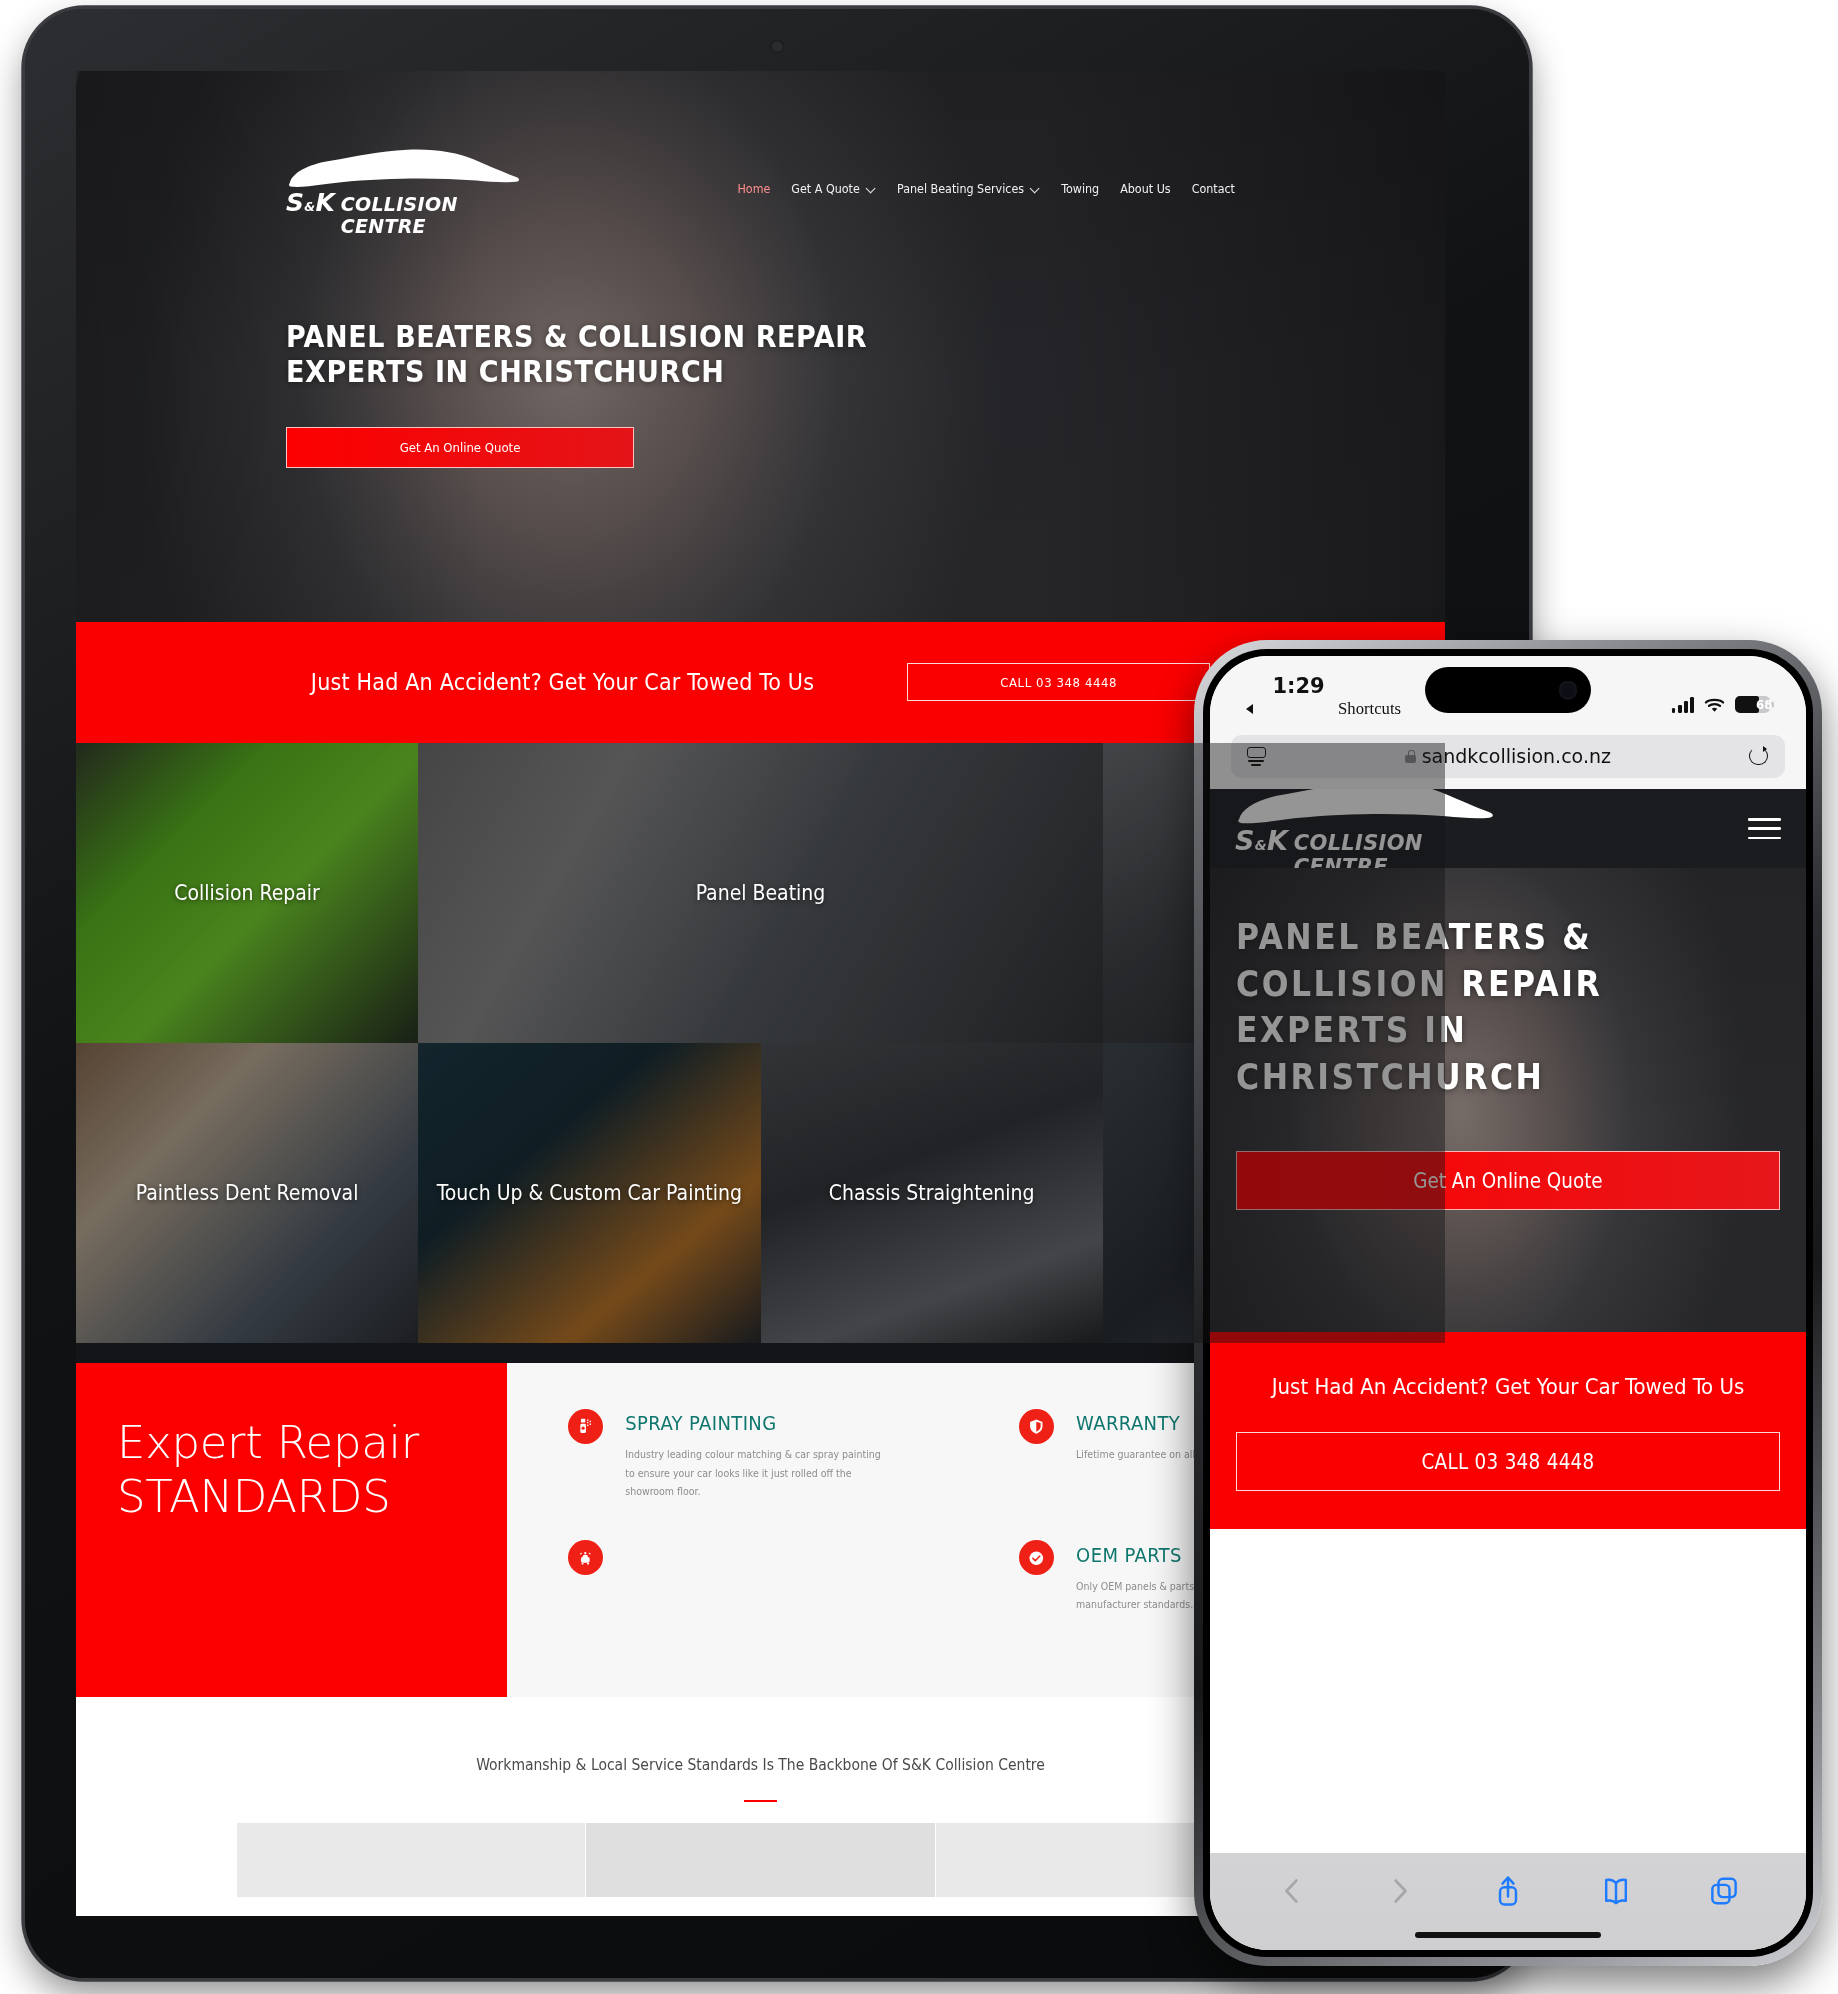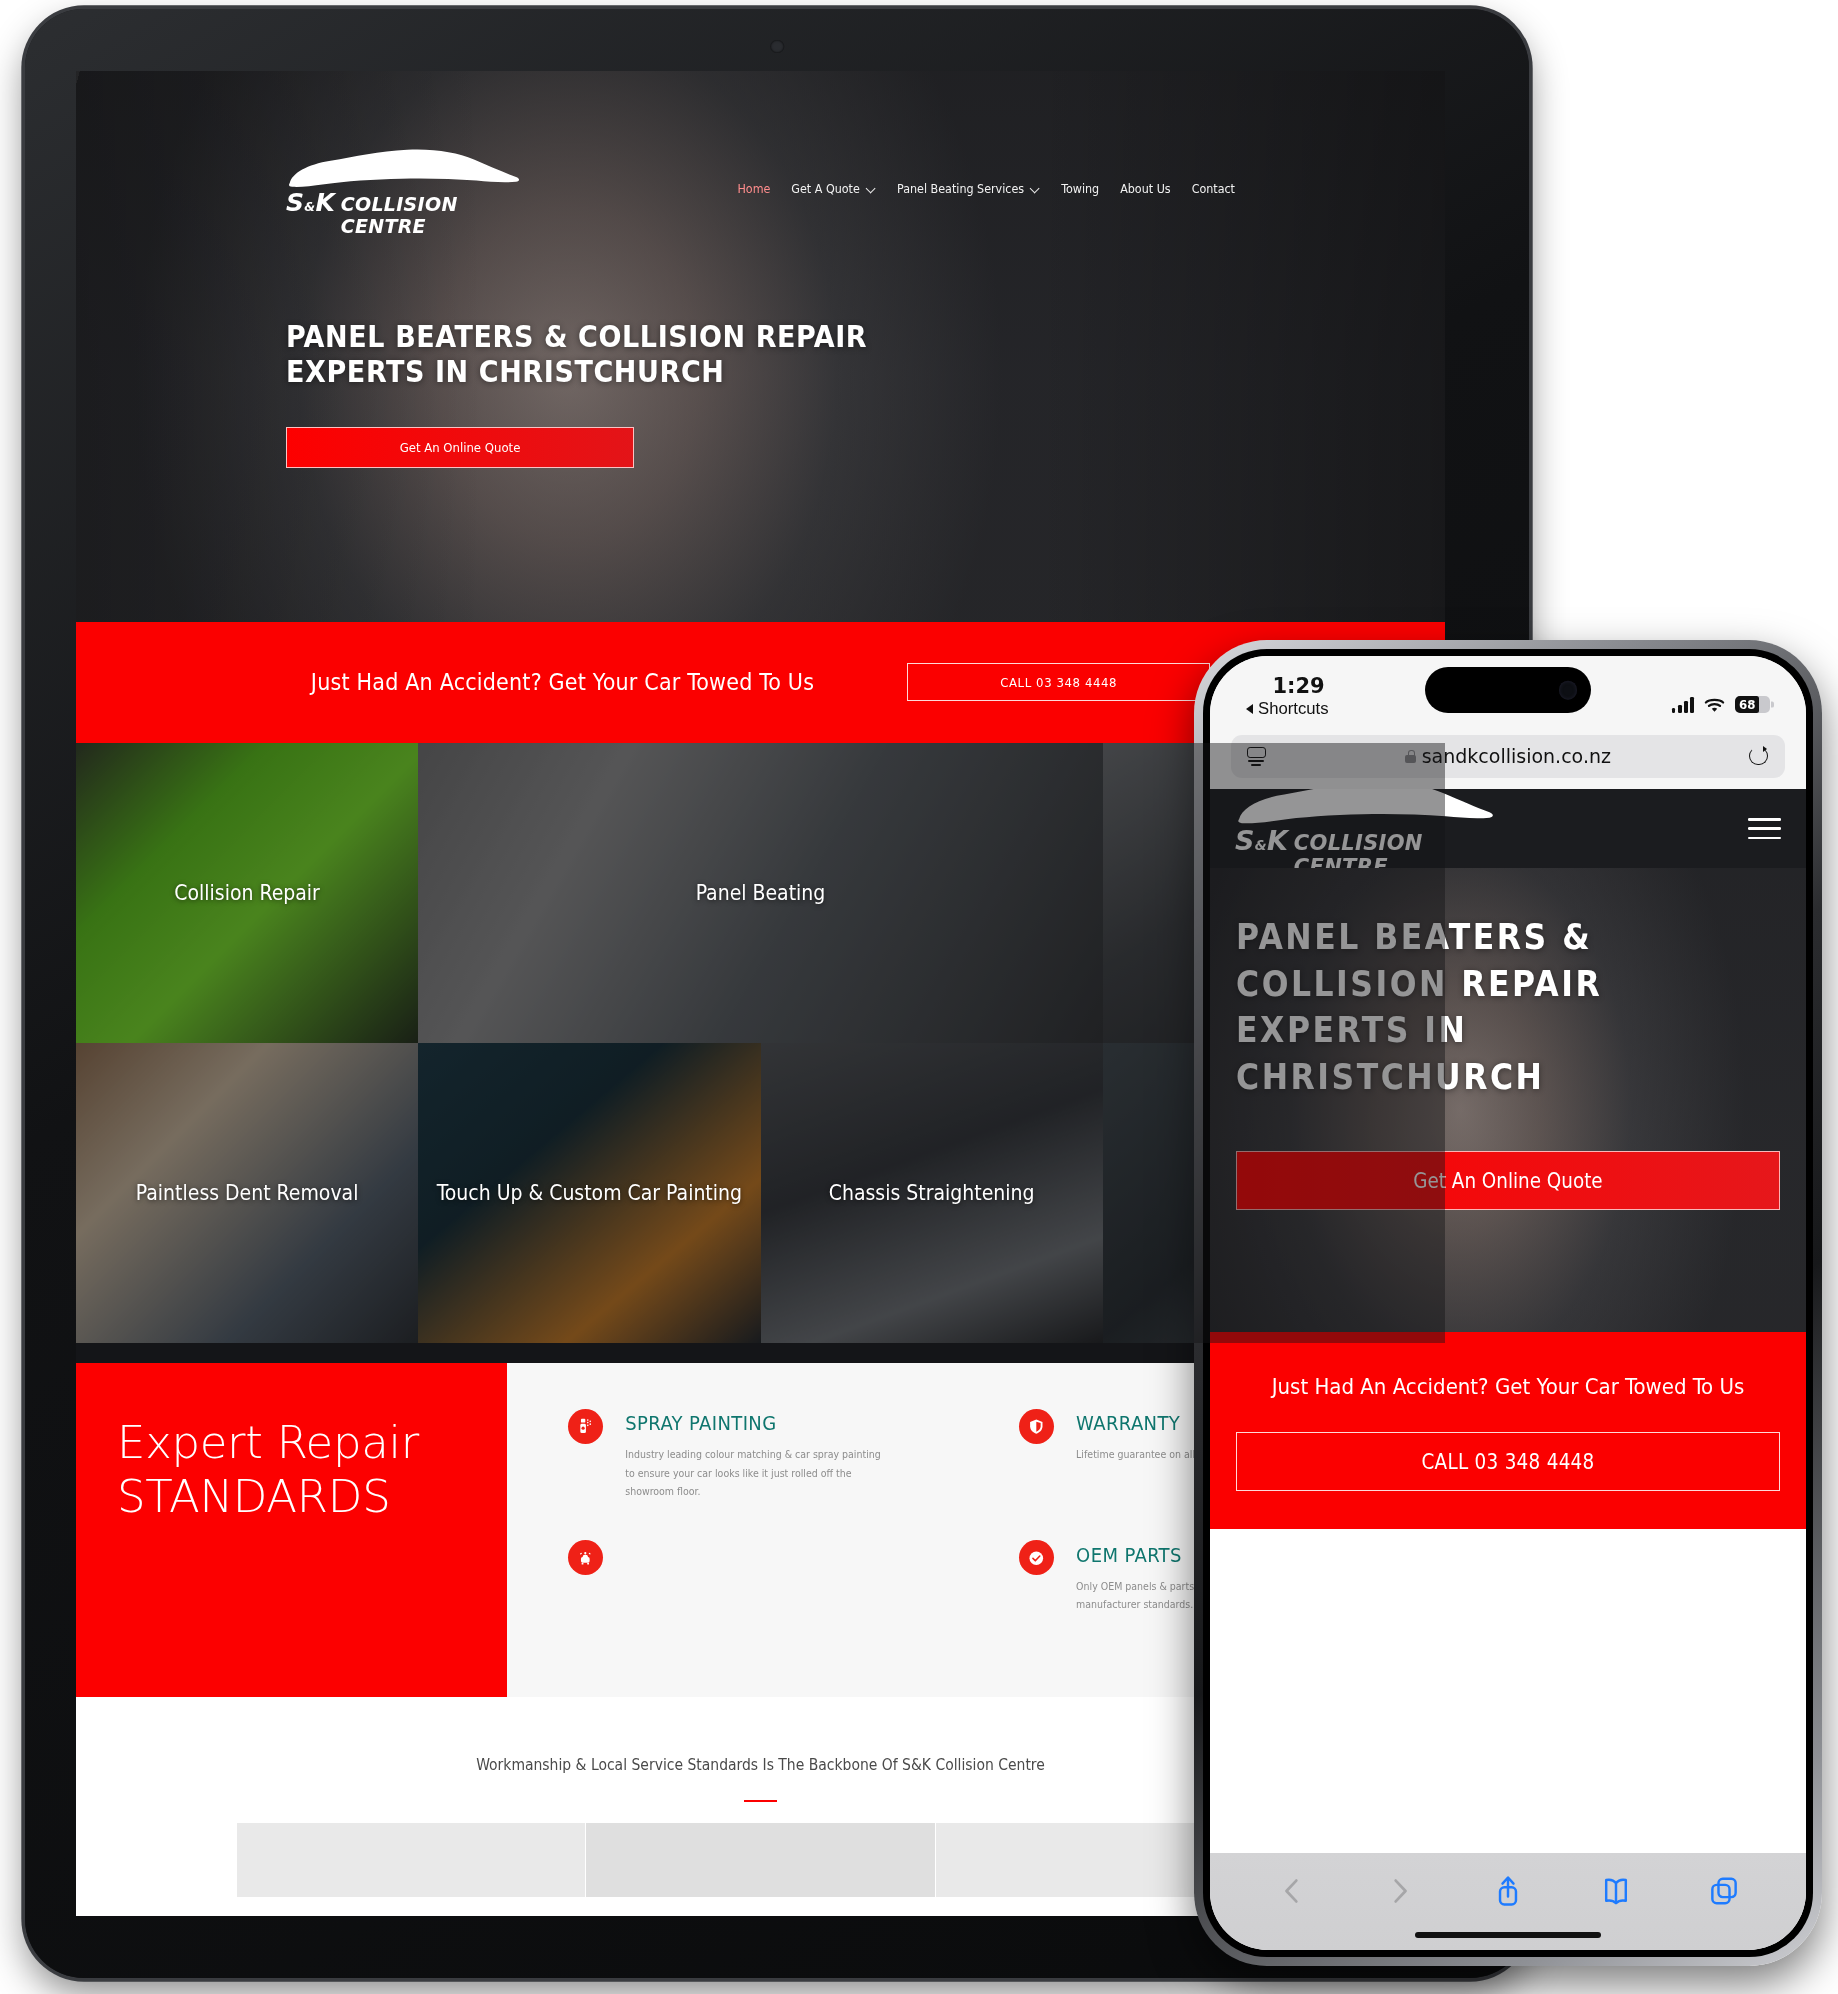--- a/index.html
+++ b/index.html
@@ -190,38 +190,38 @@
   .phone-screen {
     position: relative; width: 100%; height: 100%;
     border-radius: 58px; overflow: hidden; background: #fff;
   }
   .ph-status {
     position: relative; height: 67px; background: #f6f6f6;
     display: flex; align-items: flex-end; padding: 0 36px 3.7px;
   }
   .ph-status-left { width: 155px; text-align: left; }
   .ph-time { font-family: "DejaVu Sans","Liberation Sans", sans-serif; font-size: 21px; font-weight: 600; color: #111; text-align: center; width: 105px; }
-  .ph-back { display: flex; align-items: center; gap: 5px; font-family: Liberation Sans, sans-serif; font-size: 16.7px; color: #111; margin-top: 1.2px; }
+  .ph-back { display: flex; align-items: center; gap: 5px; font-family: Liberation Serif, serif; font-size: 16.7px; color: #111; margin-top: 1.2px; justify-content: space-between; }
   .ph-back .tri { width:0;height:0;border-top:5.6px solid transparent;border-bottom:5.6px solid transparent;border-right:7.4px solid #111; }
   .ph-island {
     position: absolute; left: 50%; top: 11px; transform: translateX(-50%);
     width: 166px; height: 46px; background: #000; border-radius: 25px;
   }
   .ph-island .cam { position:absolute; right:13.6px; top:50%; transform:translateY(-50%); width:18.6px;height:18.6px;border-radius:50%;background:#0d0f14; box-shadow: inset 0 0 3.7px #223; }
   .ph-status-right { margin-left: auto; display: flex; align-items: center; gap: 10px; padding-bottom: 6.2px; }
   .bars { display: flex; align-items: flex-end; gap: 2.5px; height: 16px; }
   .bars i { display: block; width: 3.7px; background: #111; border-radius: 1.2px; }
   .bars i:nth-child(1){height:5px} .bars i:nth-child(2){height:8px}
   .bars i:nth-child(3){height:11.8px} .bars i:nth-child(4){height:15.5px}
   .batt {
     position: relative; width: 35px; height: 17.3px; border-radius: 5px;
     background: #c9c9cd; display:flex; align-items:center;
   }
   .batt-fill { position:absolute; left:0; top:0; bottom:0; width: 68%; background:#111; border-radius: 5px 2.5px 2.5px 5px; }
-  .batt-num { position: relative; z-index:2; color:#fff; font-family:"DejaVu Sans",sans-serif; font-size:11.8px; font-weight:700; padding-left:4px; }
+  .batt-num { position: relative; z-index:2; color:#fff; font-family:"DejaVu Sans",sans-serif; font-size:11.8px; font-weight:700; padding-left:21px; }
   .batt::after{content:"";position:absolute;right:-3.7px;top:50%;transform:translateY(-50%);width:2.5px;height:6.8px;background:#c9c9cd;border-radius:0 1.9px 1.9px 0;}
 
   .ph-urlbar { height: 66px; background: #f6f6f6; display: flex; align-items: center; padding: 0 21px; }
   .ph-url {
     position: relative; flex: 1; height: 43px; background: #e4e4e6; border-radius: 11px;
     display: flex; align-items: center; padding: 0 16px; cursor: pointer;
   }
   .ph-url-txt {
     flex: 1; text-align: center; font-family: "DejaVu Sans","Liberation Sans", sans-serif;
     font-size: 19px; color: #111; display:flex; align-items:center; justify-content:center; gap:6.2px;

